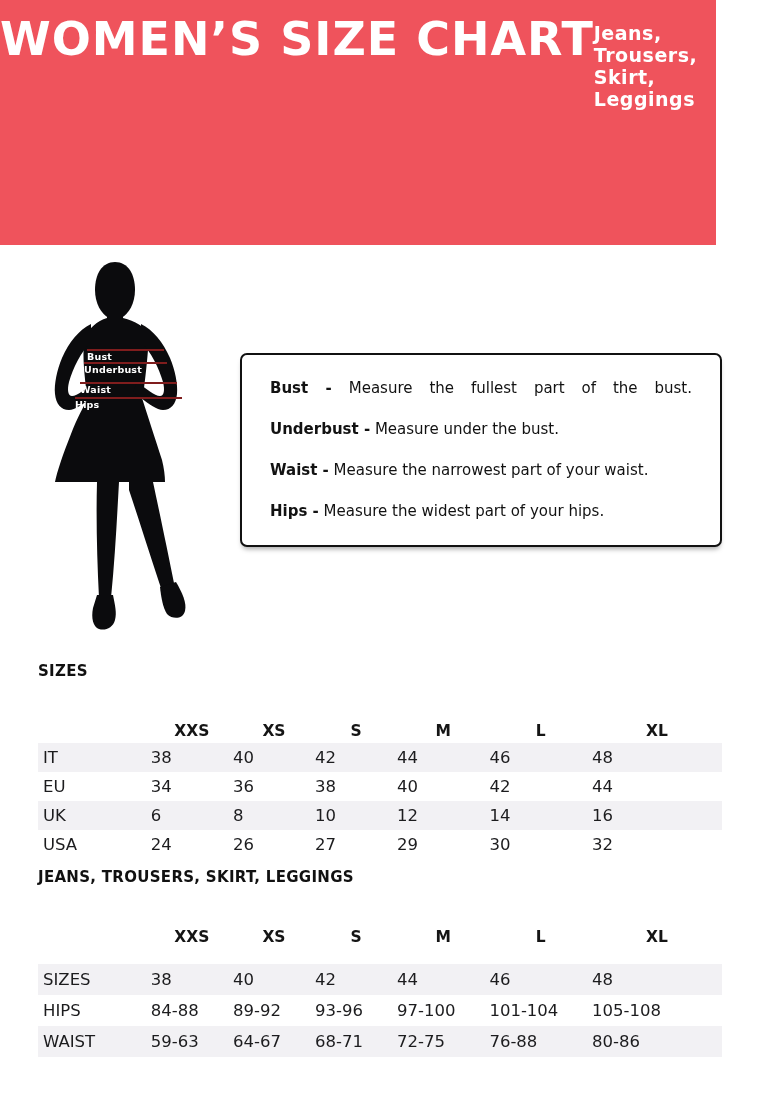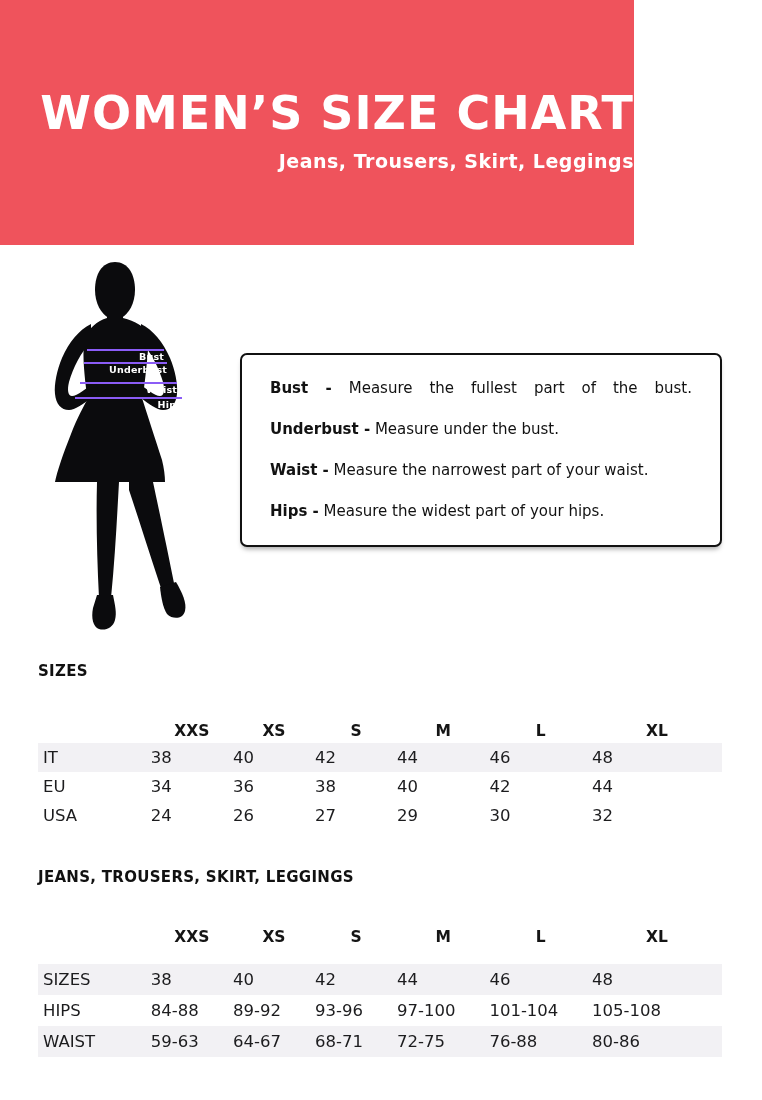--- a/index.html
+++ b/index.html
@@ -2,37 +2,37 @@
 <html><head>
 <meta charset="utf-8">
 <style>
   * { margin:0; padding:0; box-sizing:border-box; }
   html,body { background:#ffffff; }
   body { font-family:"DejaVu Sans","Liberation Sans",sans-serif; }
   .page { position:relative; width:762px; height:1100px; background:#ffffff; overflow:hidden; }
 
   
   .banner {
-    position:absolute; left:0; top:0; width:634px; height:245px;
+    position:absolute; left:0; top:0; width:716px; height:245px;
     background:#EF535C; color:#ffffff;
-    display:flex; flex-direction:column; align-items:flex-end; justify-content:center;
+    display:flex; flex-direction:row; align-items:flex-start; justify-content:center;
     padding-top:12px;
   }
   .banner-title {
     font-size:46px; font-weight:bold; letter-spacing:1px; white-space:nowrap;
   }
   .banner-subtitle {
     font-size:19px; font-weight:bold; letter-spacing:0.5px; margin-top:10px;
   }
 
   
   .figure-wrap { position:absolute; left:45px; top:258px; width:160px; height:380px; }
   .figure-wrap svg { position:absolute; left:0; top:0; }
   .measure {
-    position:absolute; border-top:2px solid #8b5cf6; text-align:right;
+    position:absolute; border-top:2px solid #7f1d1d; text-align:left;
     color:#ffffff; font-size:9.5px; font-weight:bold; line-height:12px;
     letter-spacing:0.2px;
   }
 
   
   .guide-box {
     position:absolute; left:240px; top:353px; width:482px; height:194px;
     border:2px solid #111111; border-radius:7px; background:#ffffff;
     box-shadow:0 4px 5px -2px rgba(0,0,0,0.35);
     padding:24px 28px;
@@ -150,20 +150,29 @@
       </tr>
       <tr>
         <td class="row-label">EU</td>
         <td>34</td>
         <td>36</td>
         <td>38</td>
         <td>40</td>
         <td>42</td>
         <td>44</td>
       </tr>
+      <tr class="striped">
+        <td class="row-label">UK</td>
+        <td>6</td>
+        <td>8</td>
+        <td>10</td>
+        <td>12</td>
+        <td>14</td>
+        <td>16</td>
+      </tr>
       <tr>
         <td class="row-label">USA</td>
         <td>24</td>
         <td>26</td>
         <td>27</td>
         <td>29</td>
         <td>30</td>
         <td>32</td>
       </tr>
     </tbody>

